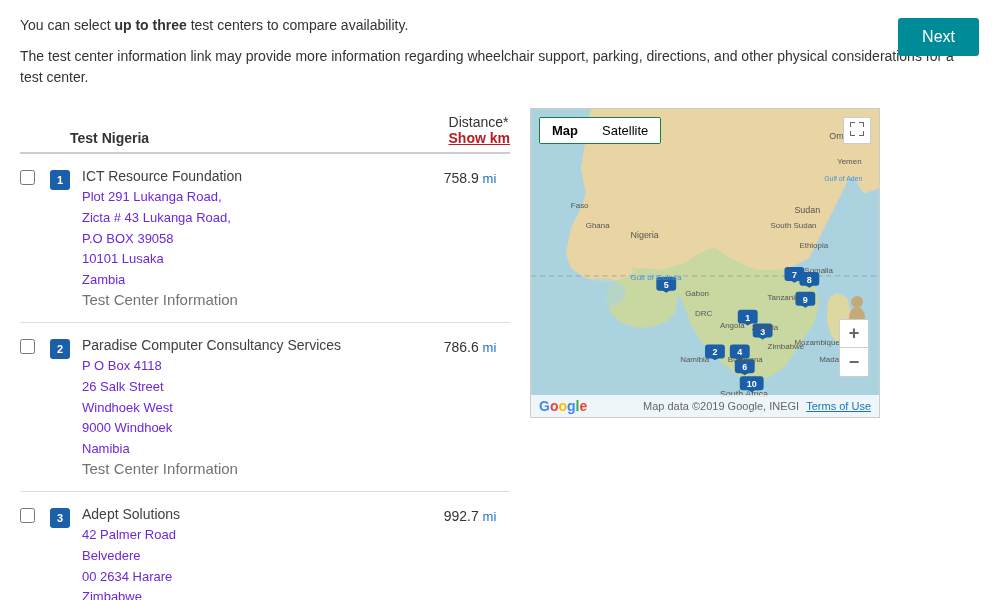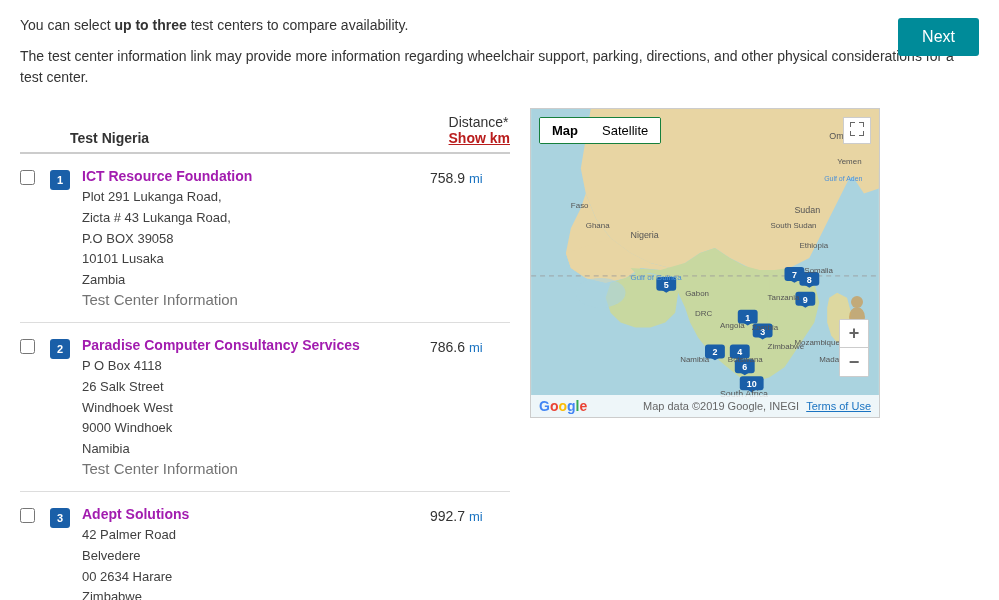--- a/index.html
+++ b/index.html
@@ -54,24 +54,24 @@
       justify-content: center;
       width: 20px;
       height: 20px;
       background: #1a5fa8;
       color: white;
       font-size: 11px;
       font-weight: bold;
       border-radius: 3px;
     }
     .row-content { flex: 1; }
-    .center-name { font-weight: bold; color: #a21caf; margin-bottom: 3px; }
-    .center-address { color: #404040; line-height: 1.6; font-size: 13px; }
+    .center-name { font-weight: normal; color: #404040; margin-bottom: 3px; }
+    .center-address { color: #6d28d9; line-height: 1.6; font-size: 13px; }
     .center-link { color: #737373; text-decoration: none; font-size: 15px; }
-    .row-distance { flex: 0 0 80px; text-align: left; padding-top: 2px; }
+    .row-distance { flex: 0 0 80px; text-align: center; padding-top: 2px; }
     .dist-num { color: #333; }
     .dist-unit { color: #1a73c1; text-decoration: none; font-size: 13px; }
     .next-button {
       position: absolute;
       right: 0;
       top: -90px;
       background: #008b99;
       color: white;
       border: none;
       padding: 10px 24px;

